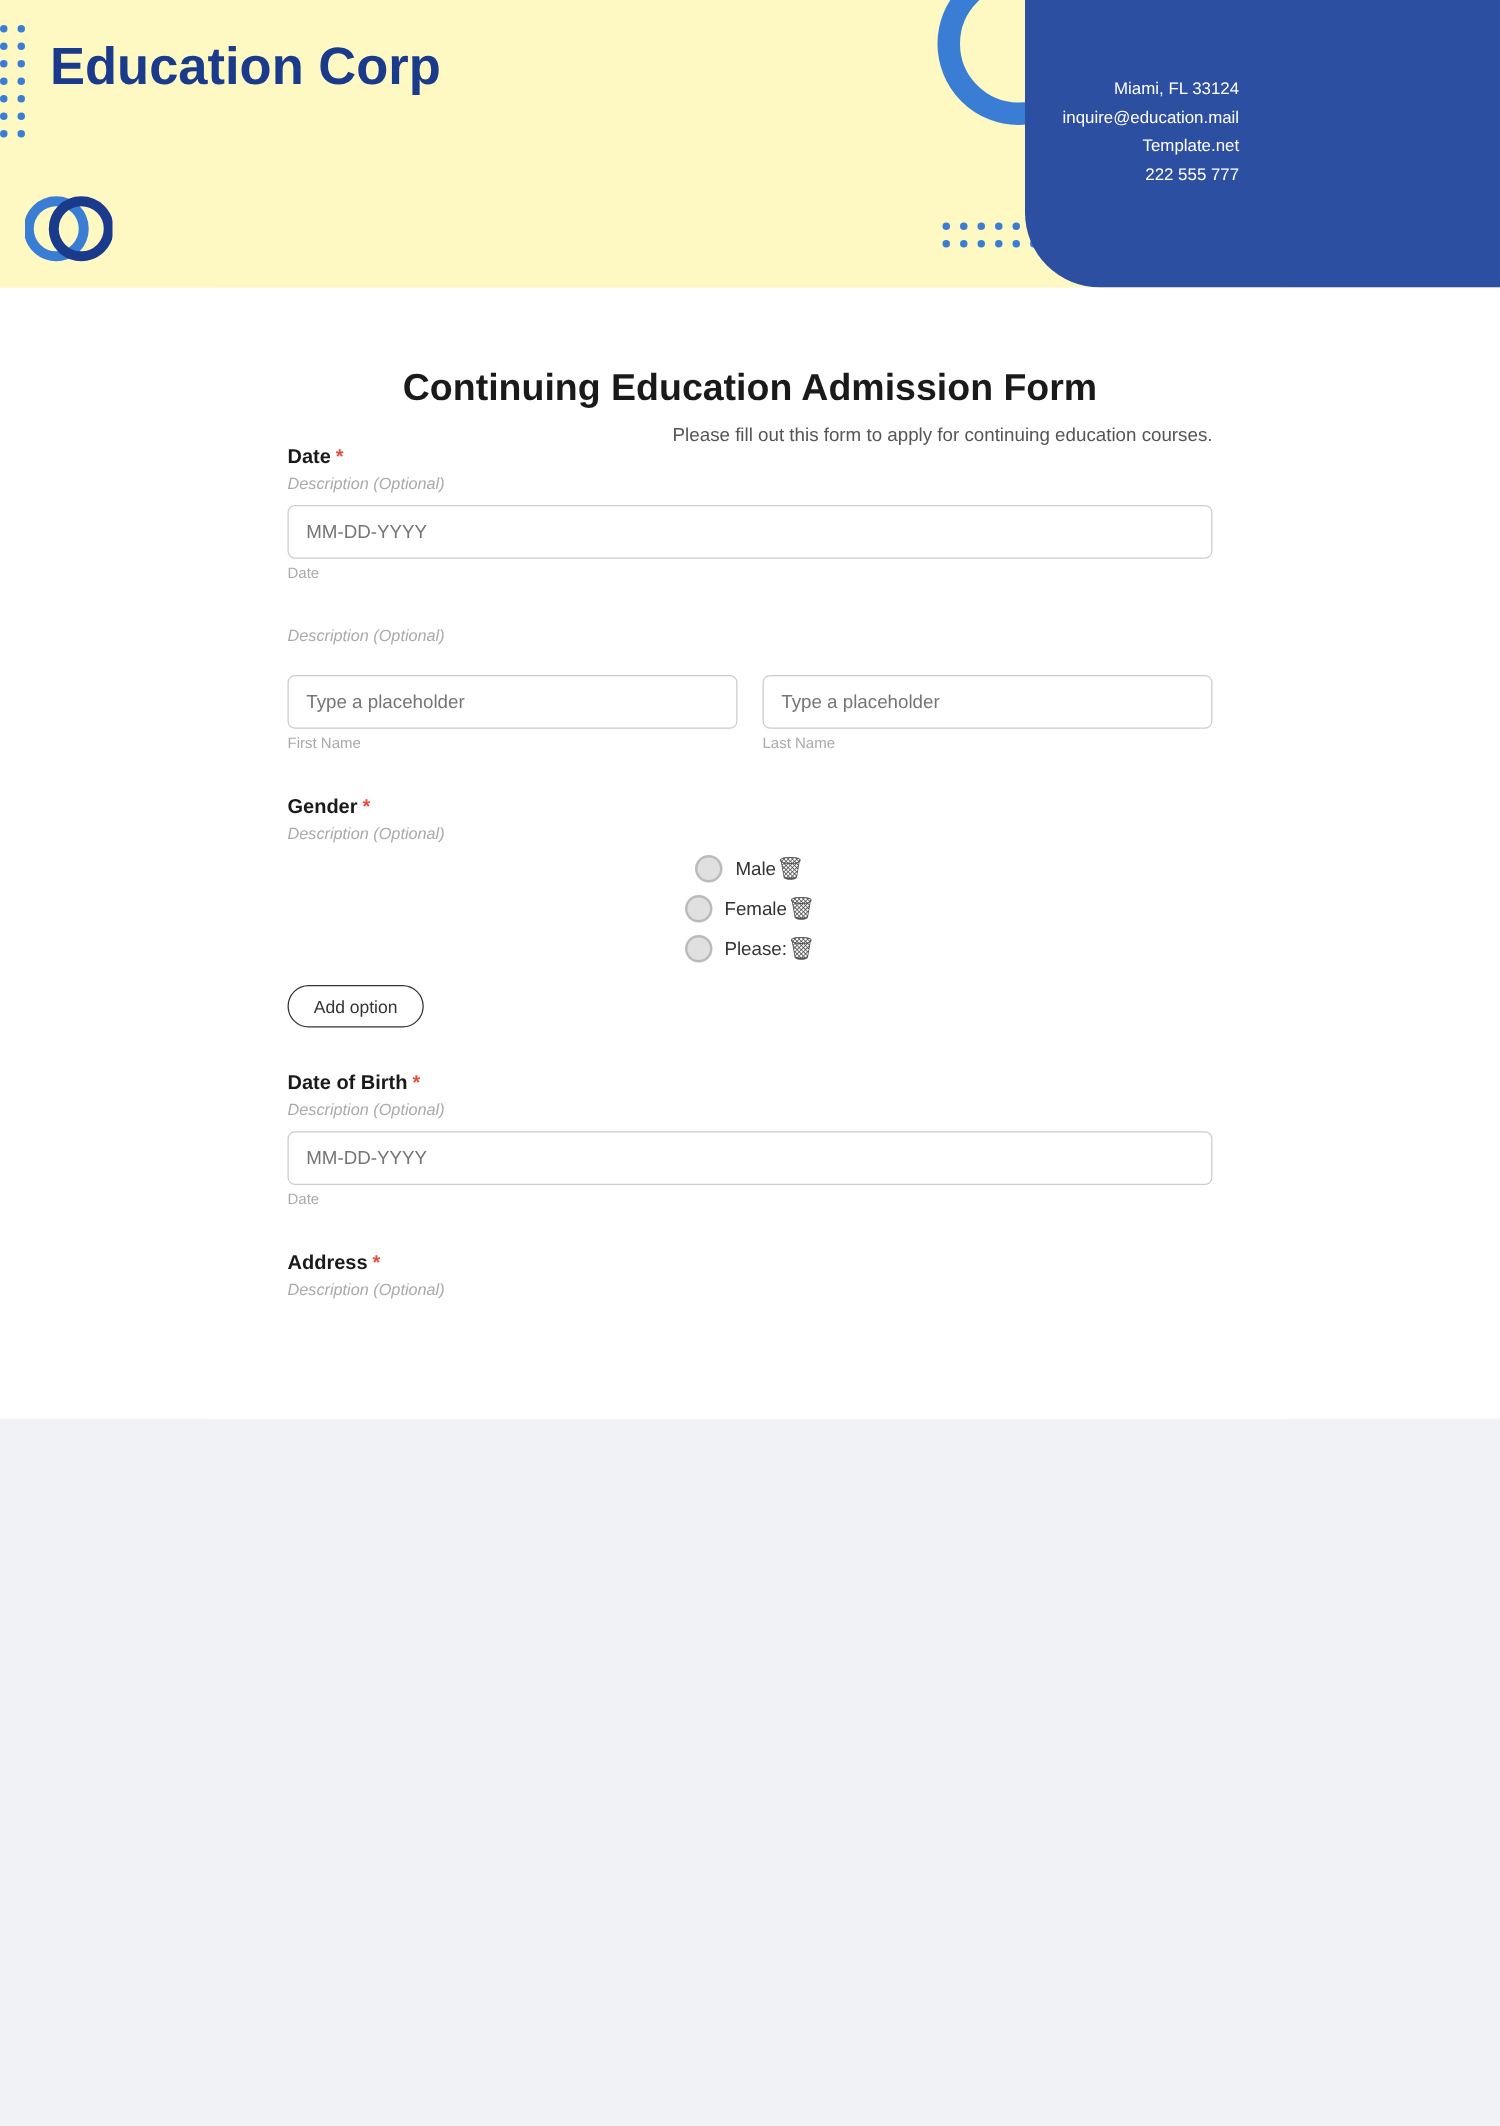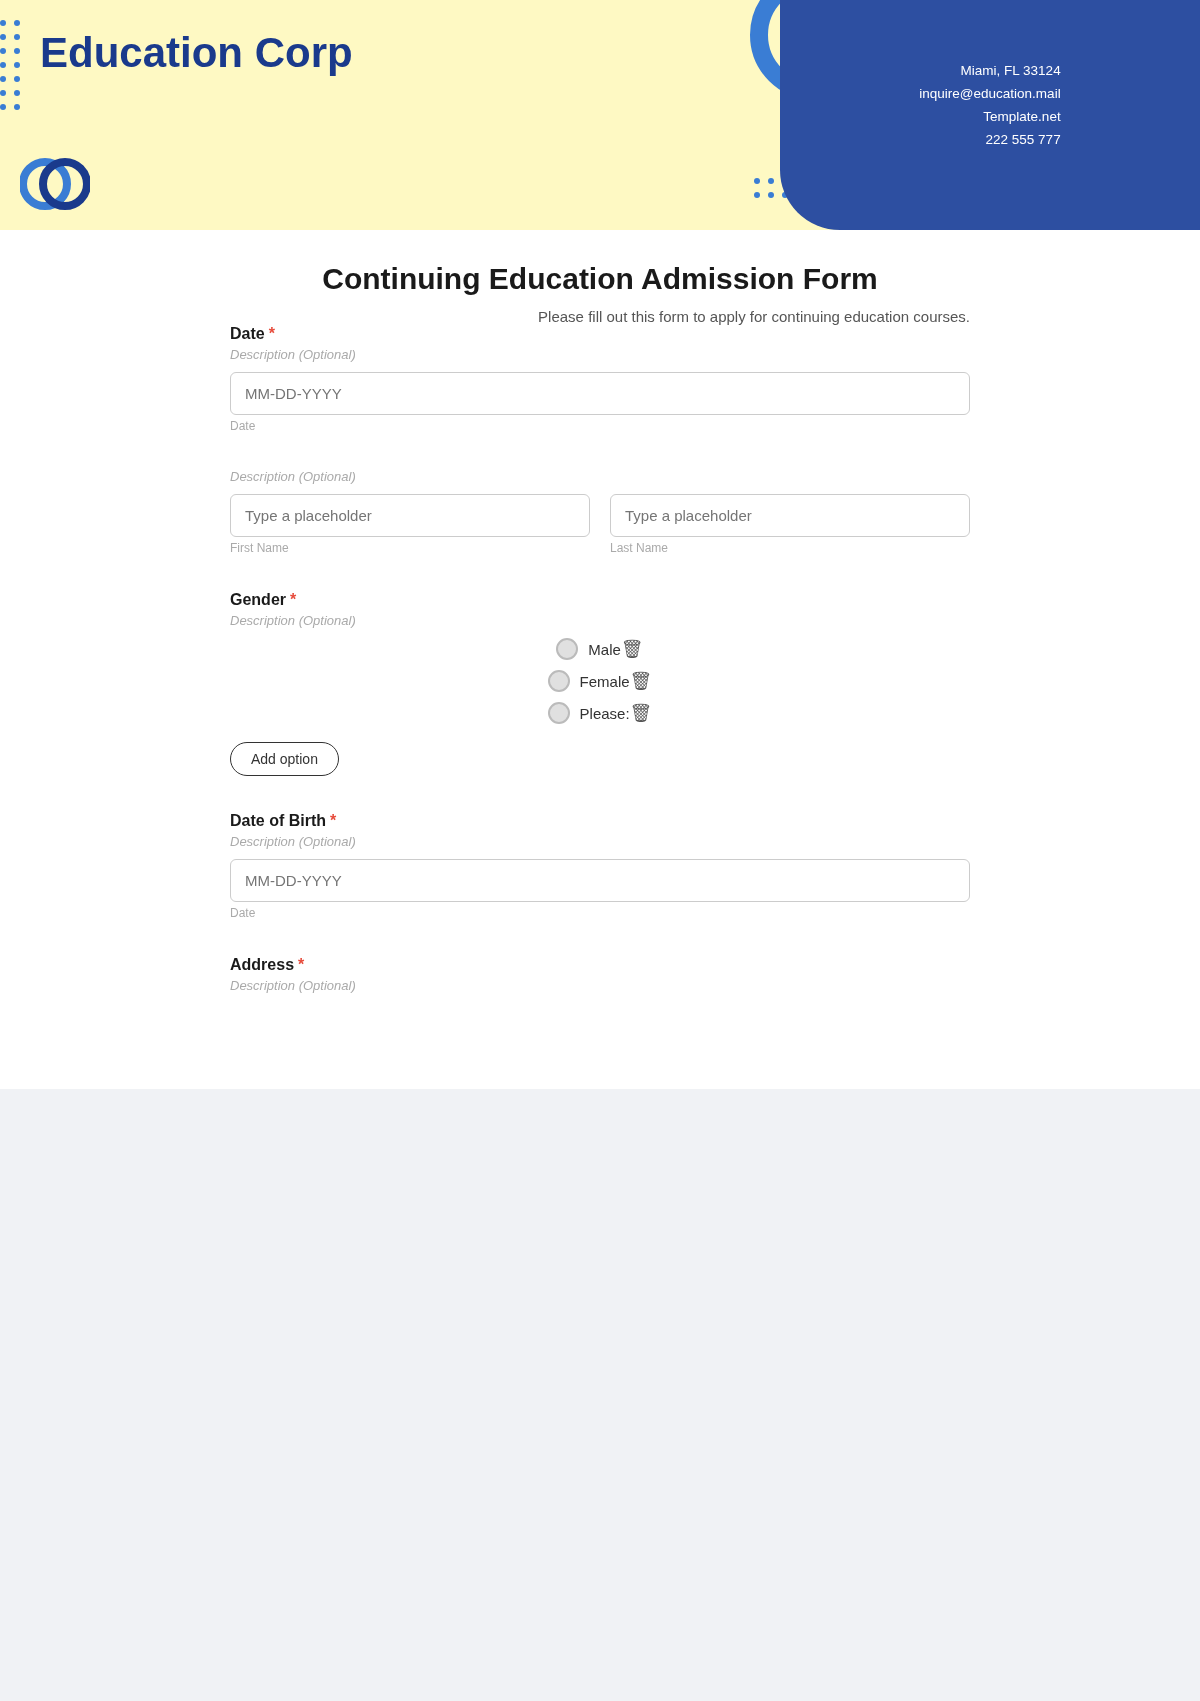--- a/index.html
+++ b/index.html
@@ -35,27 +35,27 @@
     }
     .circle-icon {
       width: 70px;
       height: 70px;
     }
     
     .header-right {
       position: absolute;
       right: 0;
       top: 0;
-      width: 420px;
+      width: 380px;
       height: 230px;
       background: #2d4fa1;
       border-radius: 0 0 0 60px;
       display: flex;
       align-items: flex-start;
-      justify-content: center;
+      justify-content: flex-start;
       padding: 20px 30px;
     }
     .header-contact {
       text-align: right;
       color: #fff;
       font-size: 13.5px;
       line-height: 1.7;
       margin-top: 40px;
     }
     
@@ -112,21 +112,21 @@
       background: #3a7dd4;
       border-radius: 50%;
       display: block;
     }
 
     
     .form-wrapper {
       background: #fff;
       max-width: 860px;
       margin: 0 auto;
-      padding: 32px 60px 60px 60px;
+      padding: 64px 60px 60px 60px;
     }
 
     .form-title {
       text-align: center;
       font-size: 30px;
       font-weight: 800;
       color: #1a1a1a;
       margin-bottom: 12px;
     }
     .form-subtitle {
@@ -167,20 +167,21 @@
       font-size: 12px;
       color: #aaa;
       margin-top: 4px;
     }
     .name-row {
       display: flex;
       gap: 20px;
     }
     .name-col {
       flex: 1;
+      margin-top: 14px;
     }
 
     
     .radio-option {
       display: flex;
       align-items: center;
       justify-content: center;
       margin-bottom: 10px;
     }
     .radio-left {

